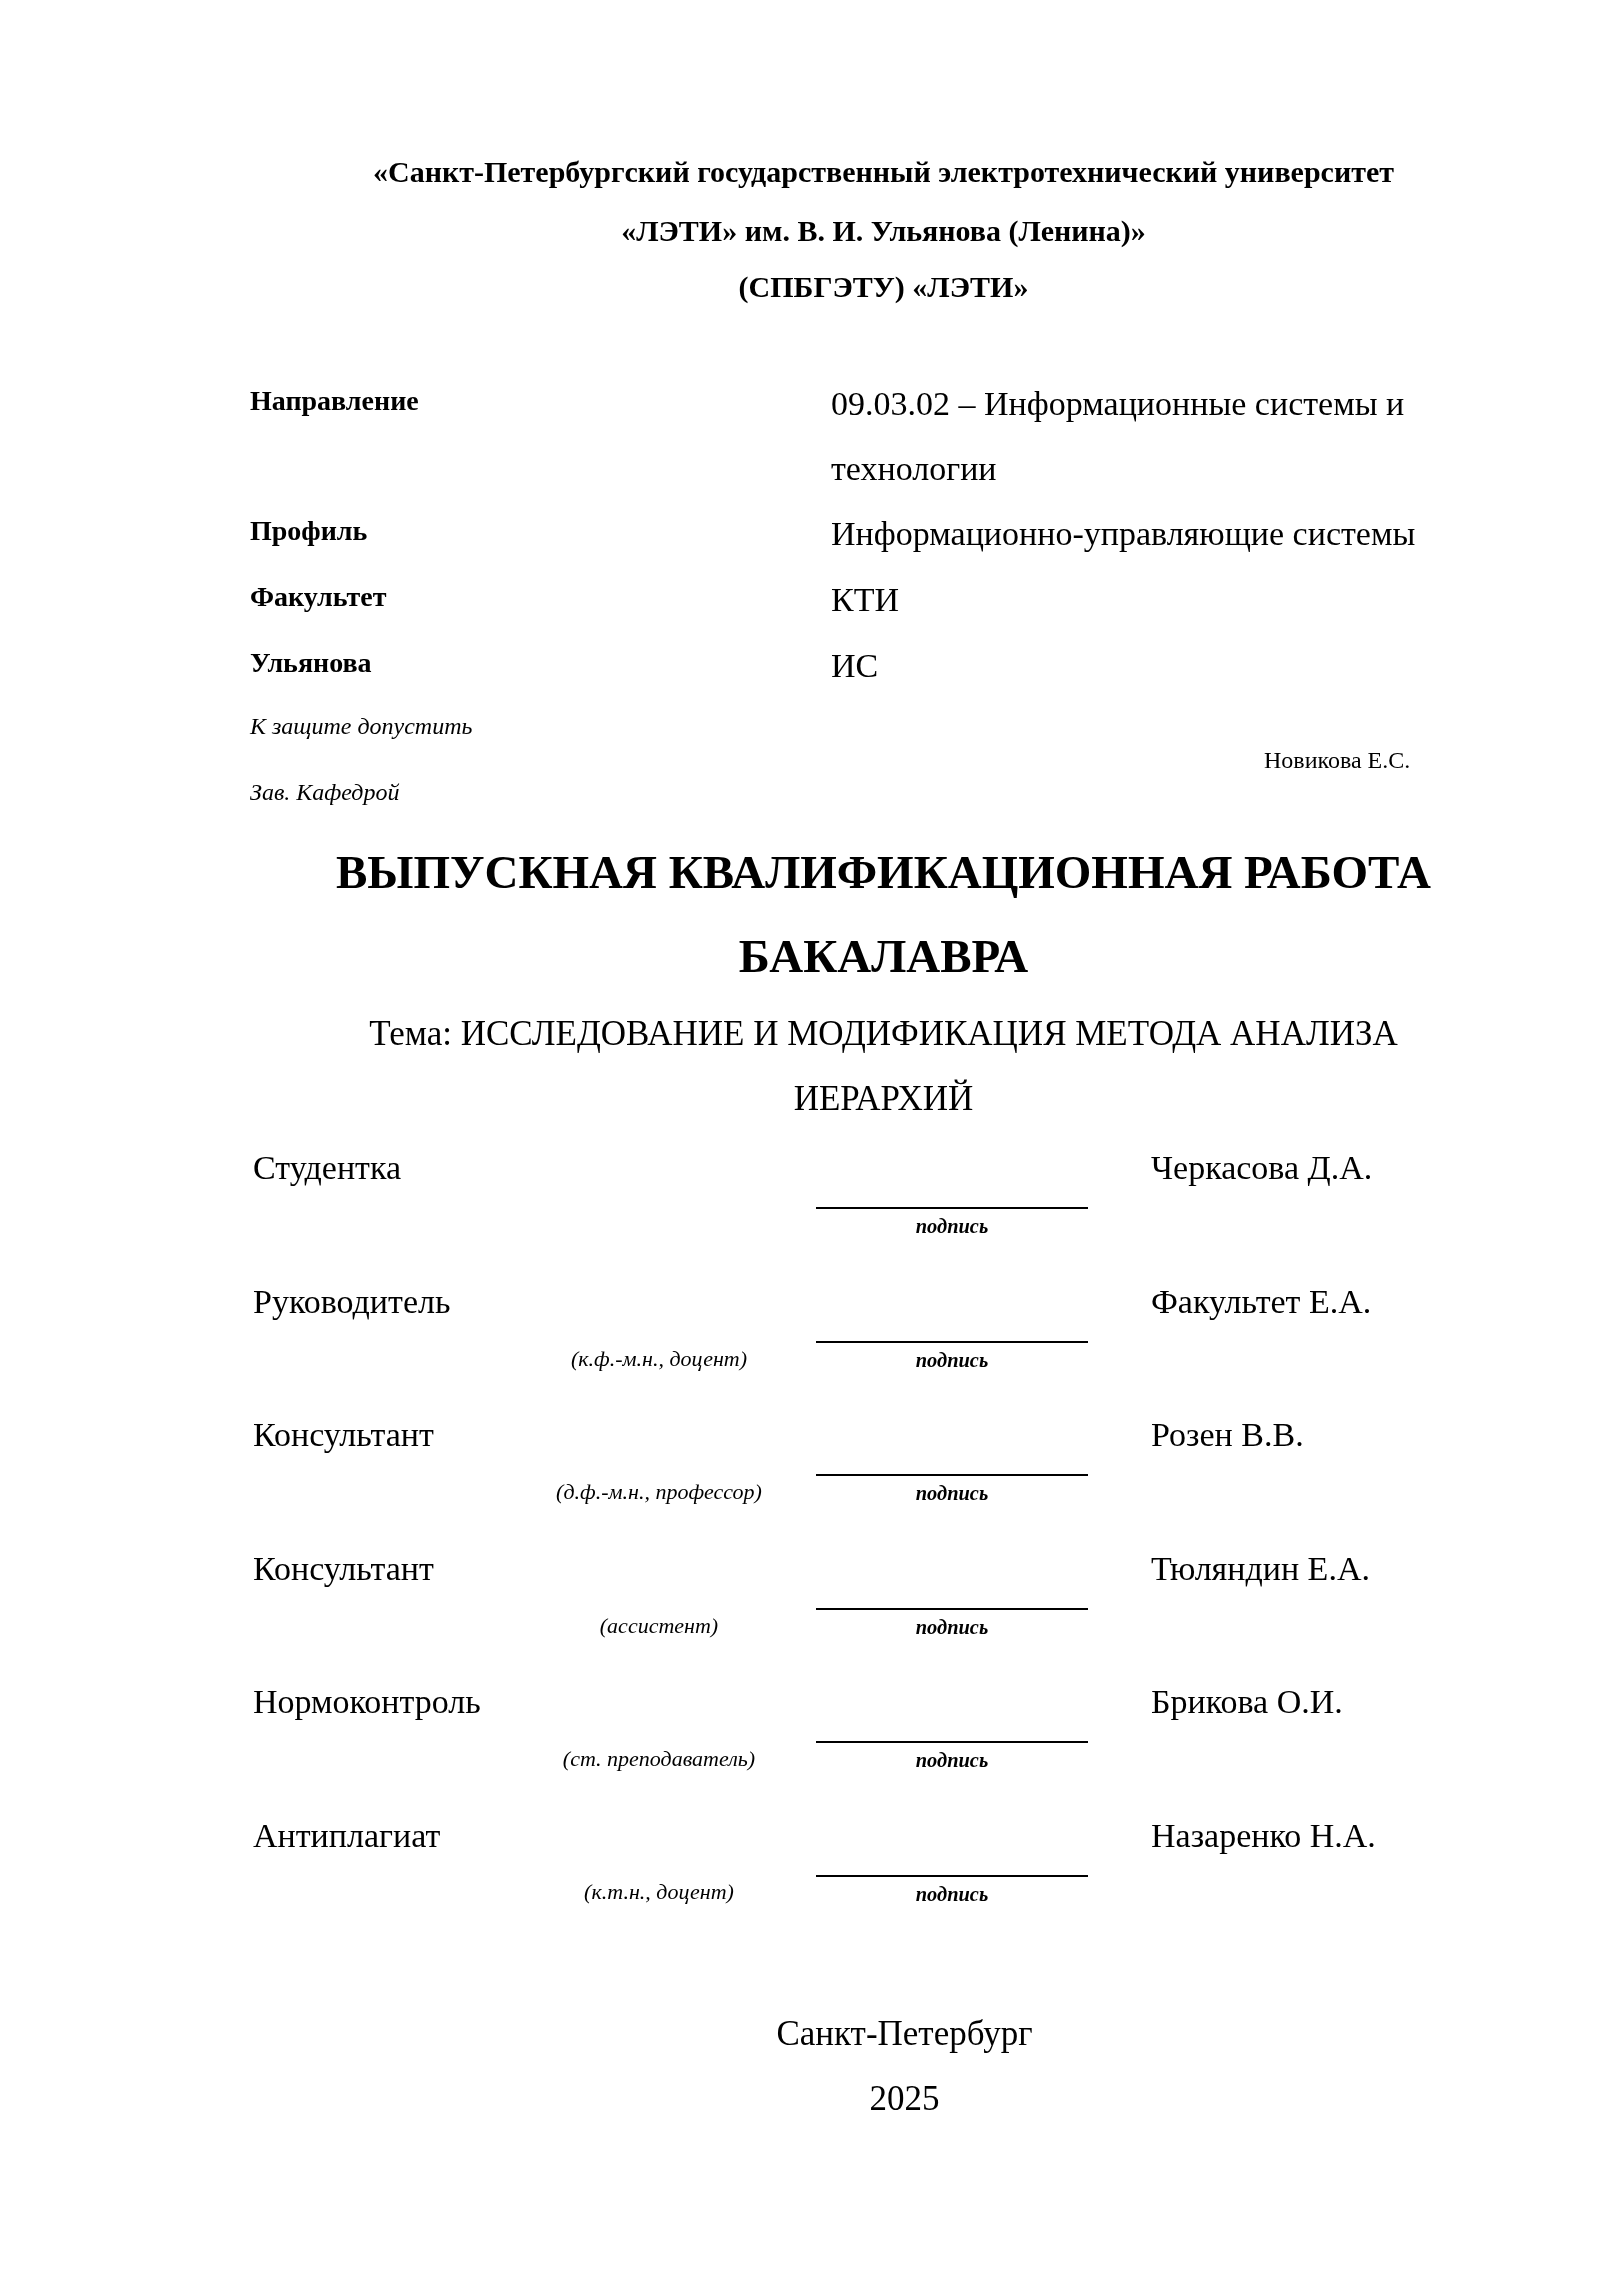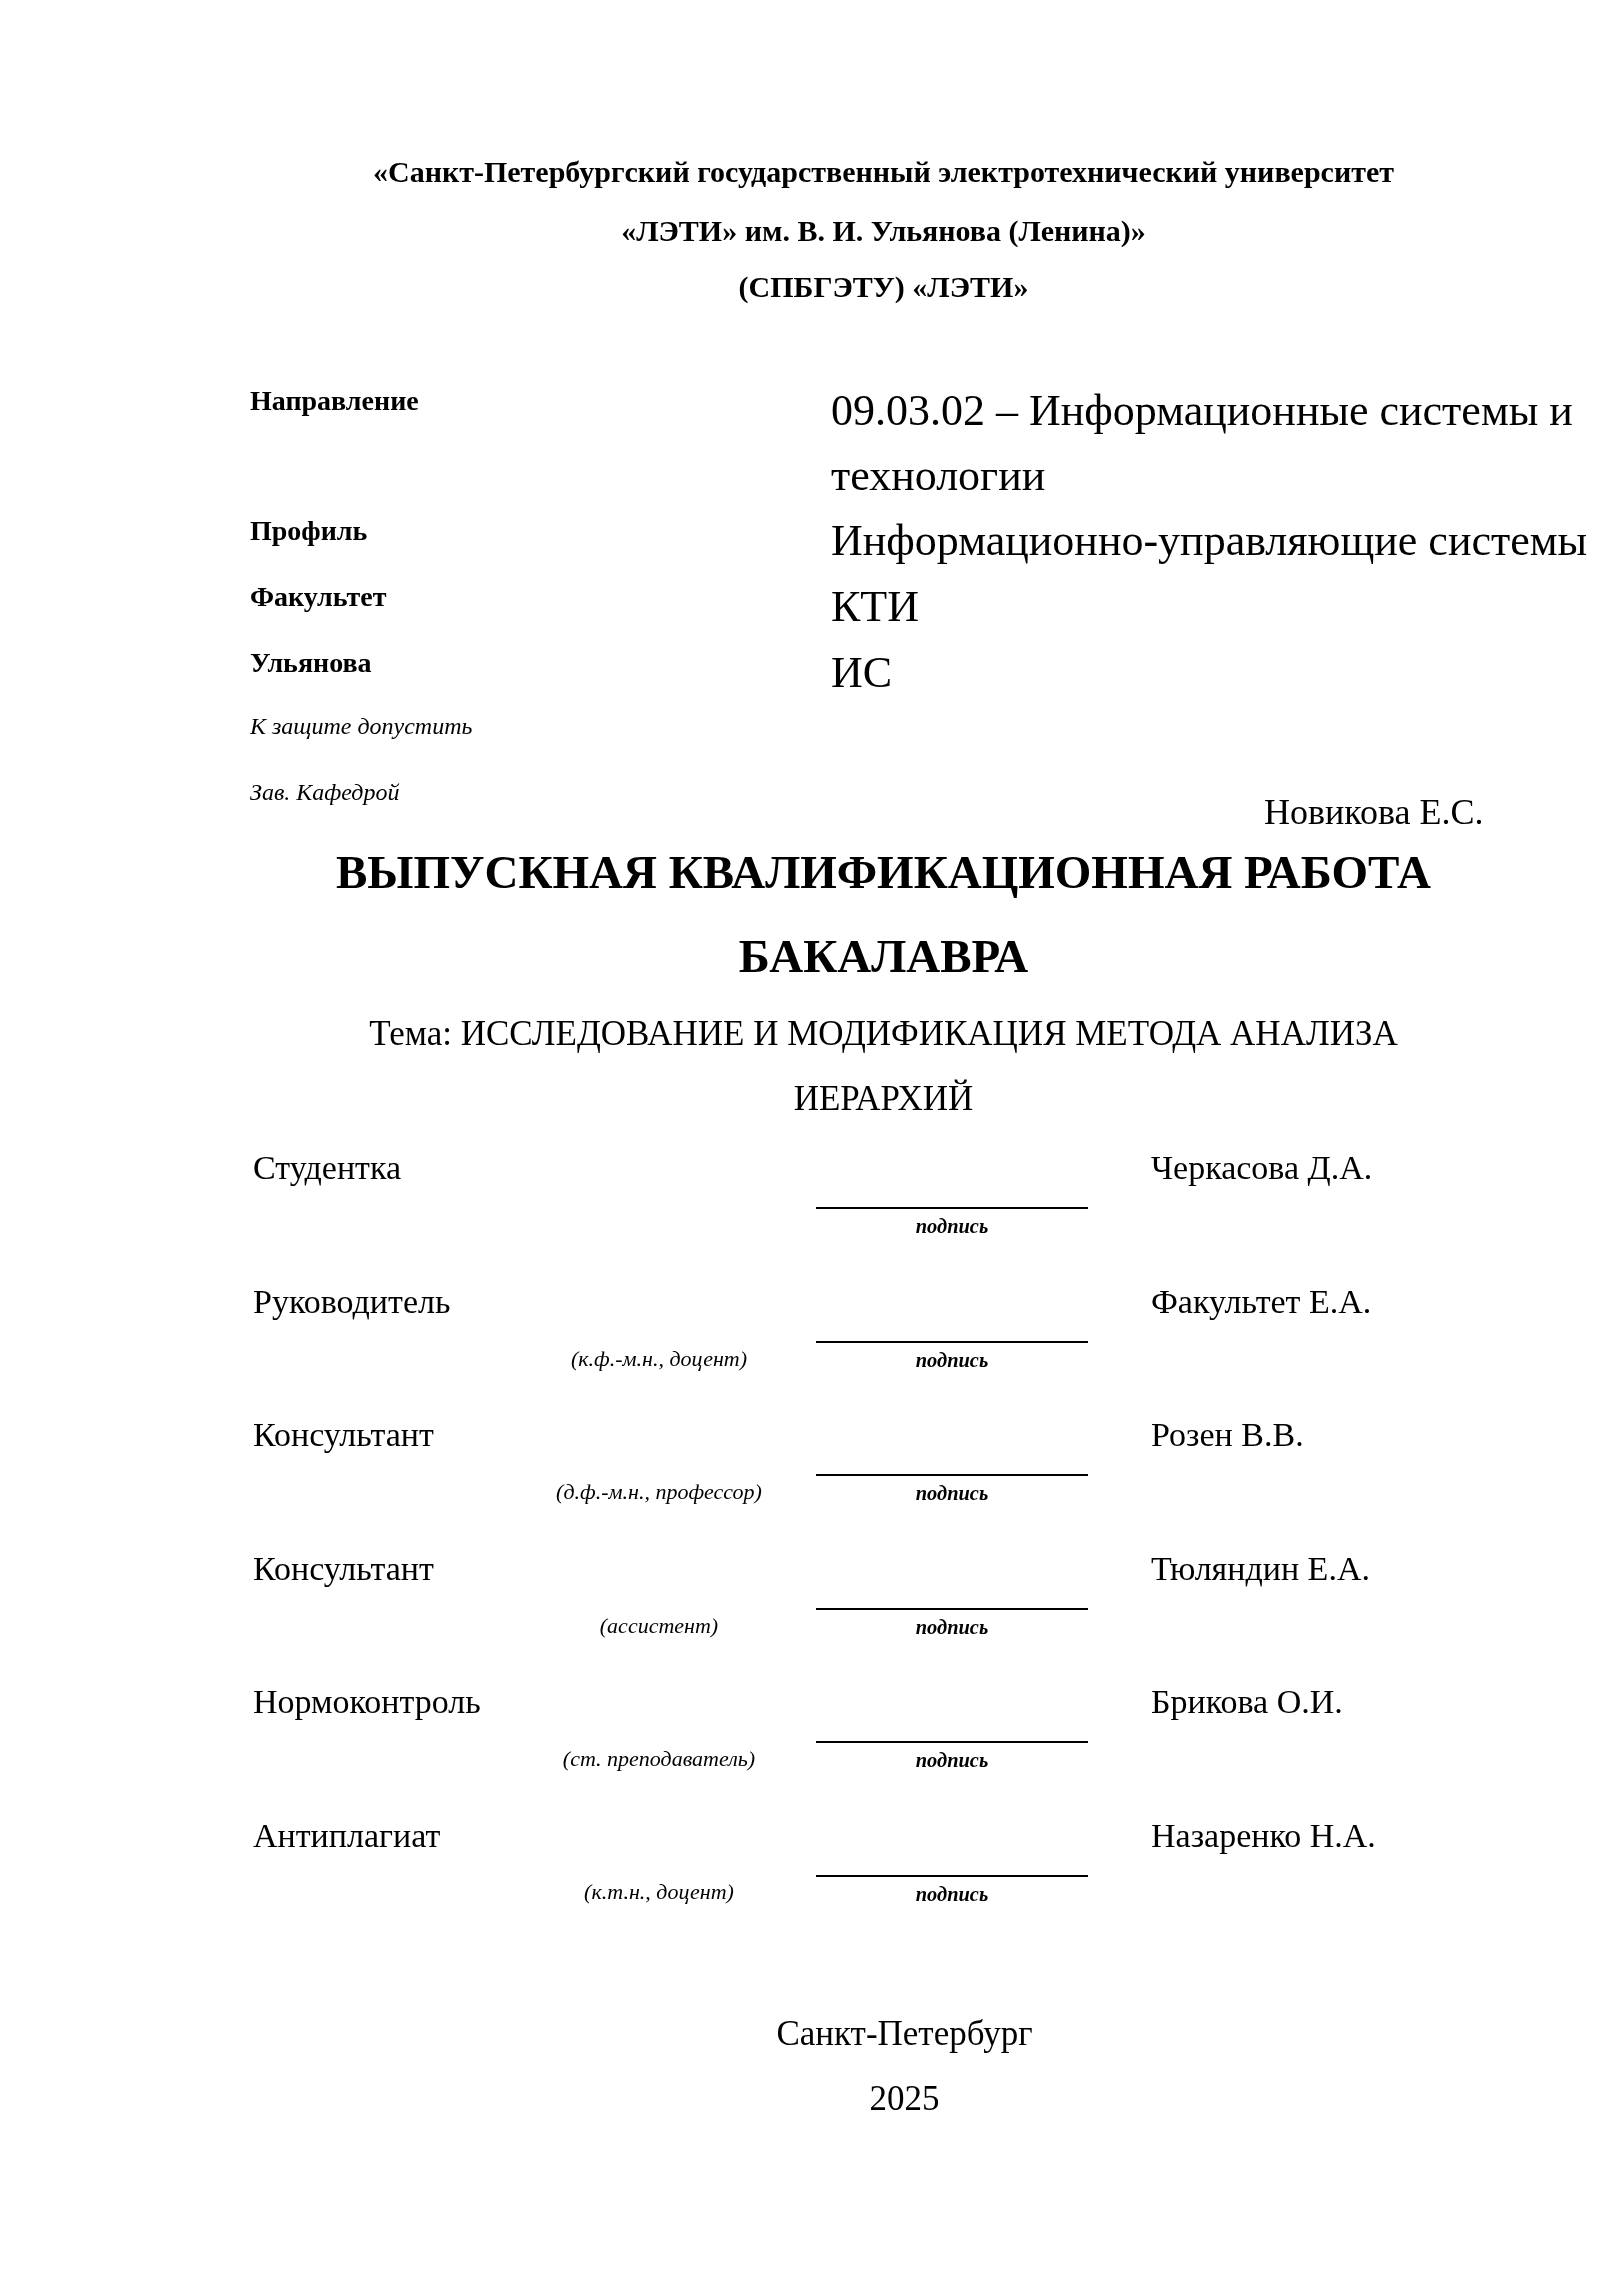--- a/index.html
+++ b/index.html
@@ -4,21 +4,21 @@
   <style>
     html, body { margin: 0; padding: 0; background: #ffffff; }
     body { width: 1623px; height: 2295px; position: relative; overflow: hidden;
            font-family: "Liberation Serif", "DejaVu Serif", serif; color: #000; }
     .abs { position: absolute; white-space: nowrap; }
     .hdr { font-weight: bold; font-size: 30px; left: 0; width: 1623px; text-align: center; }
     .hdr.l1 { top: 155px; left: 72px; }
     .hdr.l2 { top: 214px; left: 72px; }
     .hdr.l3 { top: 270px; left: 72px; }
     .lbl { font-weight: bold; font-size: 28px; left: 250px; }
-    .val { font-size: 44px; left: 831px; }
+    .val { font-size: 34px; left: 831px; }
     .ital { font-style: italic; font-size: 24px; left: 250px; }
     .title { font-weight: bold; font-size: 47px; width: 1623px; text-align: center; left: 72px; }
     .topic { font-size: 35px; width: 1623px; text-align: center; left: 72px; }
     .role { font-size: 34px; left: 253px; }
     .person { font-size: 34px; left: 1151px; text-align: right; }
     .sig-line { position: absolute; left: 816px; width: 272px; height: 0; border-top: 2.4px solid #000; }
     .sig-cap { font-style: italic; font-size: 20.4px; left: 816px; width: 272px; text-align: center; font-weight: bold; }
     .deg { font-style: italic; font-size: 22px; width: 314px; text-align: center; left: 502px; }
     .foot { font-size: 35px; width: 1623px; text-align: center; left: 93px; }
   </style>
@@ -40,21 +40,21 @@
   <div class="abs lbl" style="top:581px">Факультет</div>
   <div class="abs val" style="top:581px">КТИ</div>
 
   <div class="abs lbl" style="top:647px">Ульянова</div>
   <div class="abs val" style="top:647px">ИС</div>
 </div>
 
 <div>
   <div class="abs ital" style="top:713px">К защите допустить</div>
   <div class="abs ital" style="top:779px">Зав. Кафедрой</div>
-  <div class="abs" style="top:791px; left:1264px; font-size:36px;">Новикова Е.С.</div>
+  <div class="abs" style="top:747px; left:1264px; font-size:24px;">Новикова Е.С.</div>
 </div>
 
 <div class="abs title" style="top:845px">ВЫПУСКНАЯ КВАЛИФИКАЦИОННАЯ РАБОТА</div>
 <div class="abs title" style="top:929px">БАКАЛАВРА</div>
 <div class="abs topic" style="top:1014px">Тема: ИССЛЕДОВАНИЕ И МОДИФИКАЦИЯ МЕТОДА АНАЛИЗА</div>
 <div class="abs topic" style="top:1079px">ИЕРАРХИЙ</div>
 
 <div>
 
   <div>

